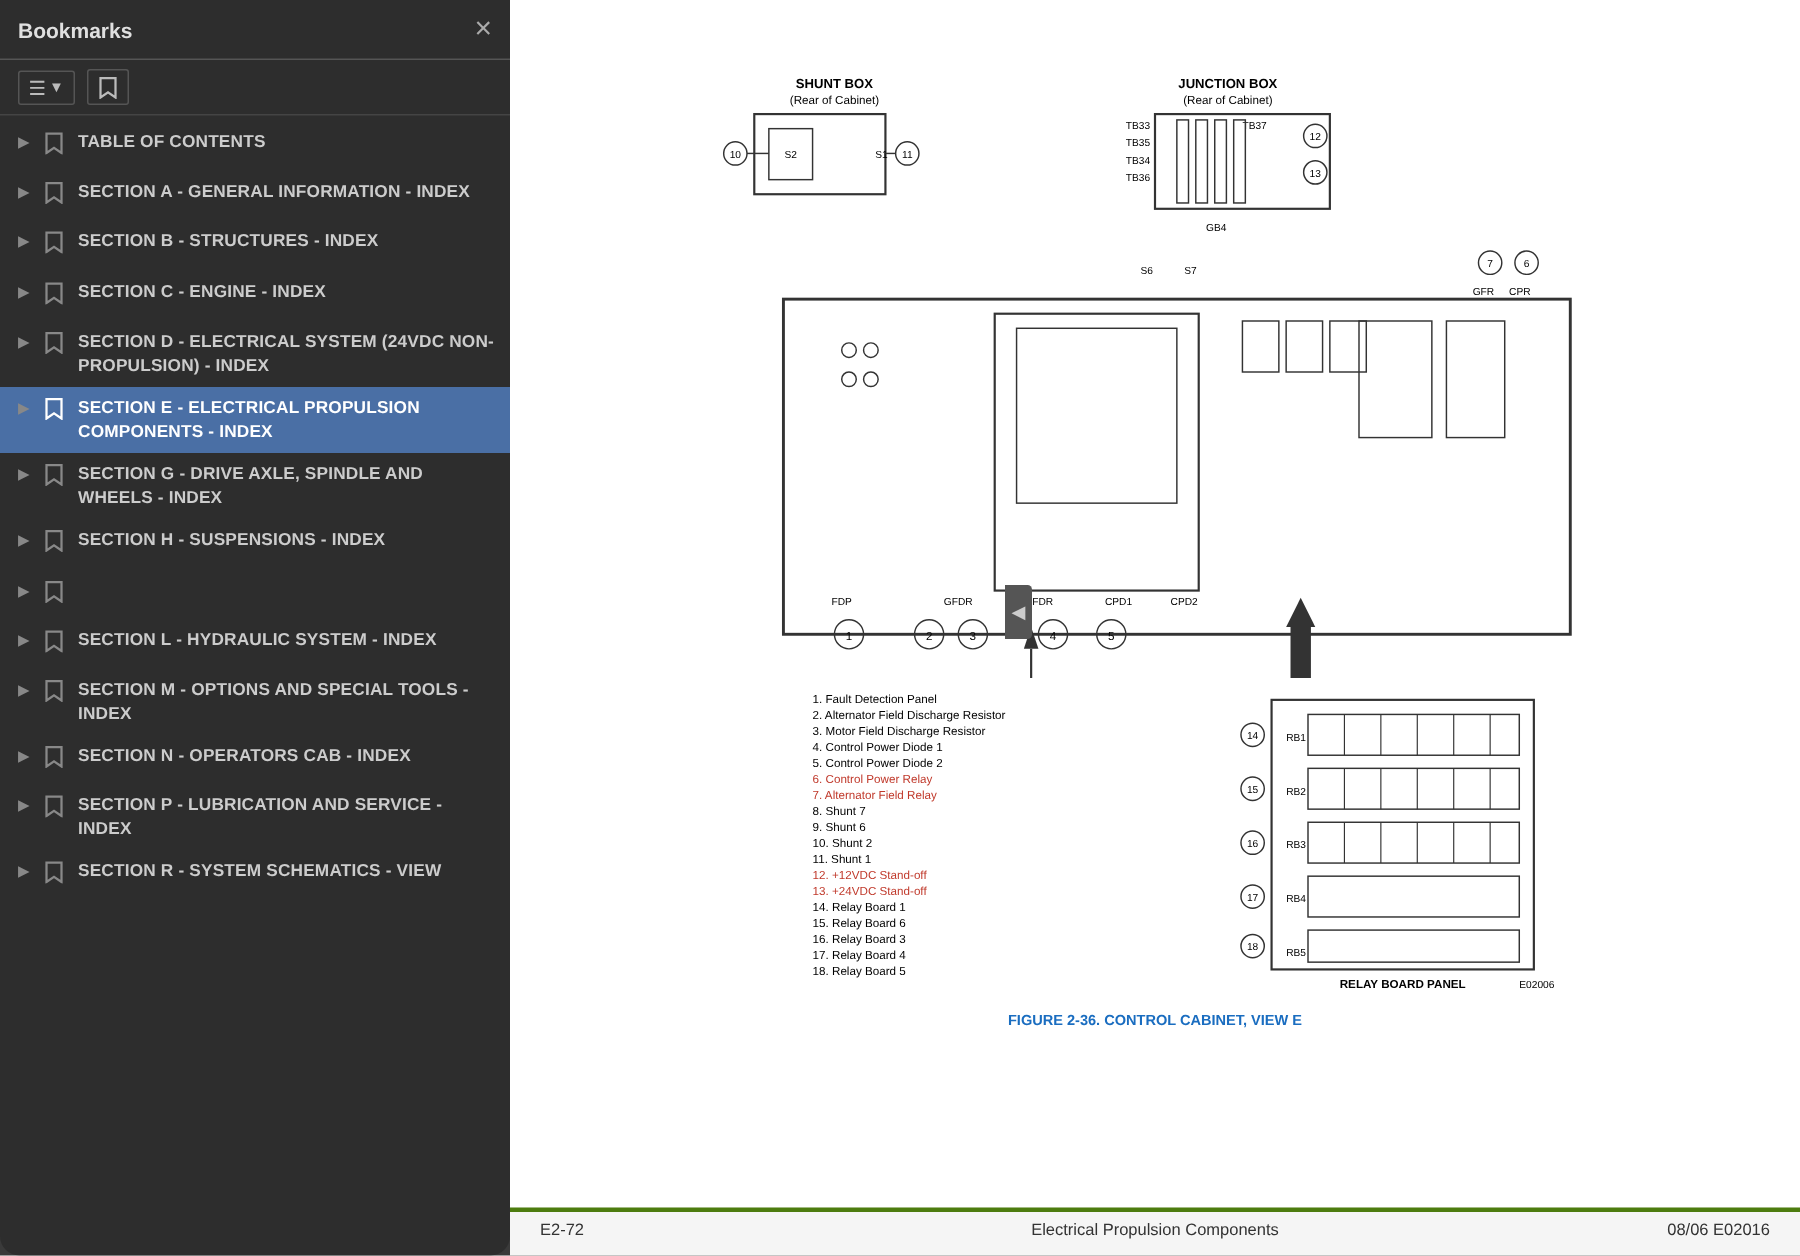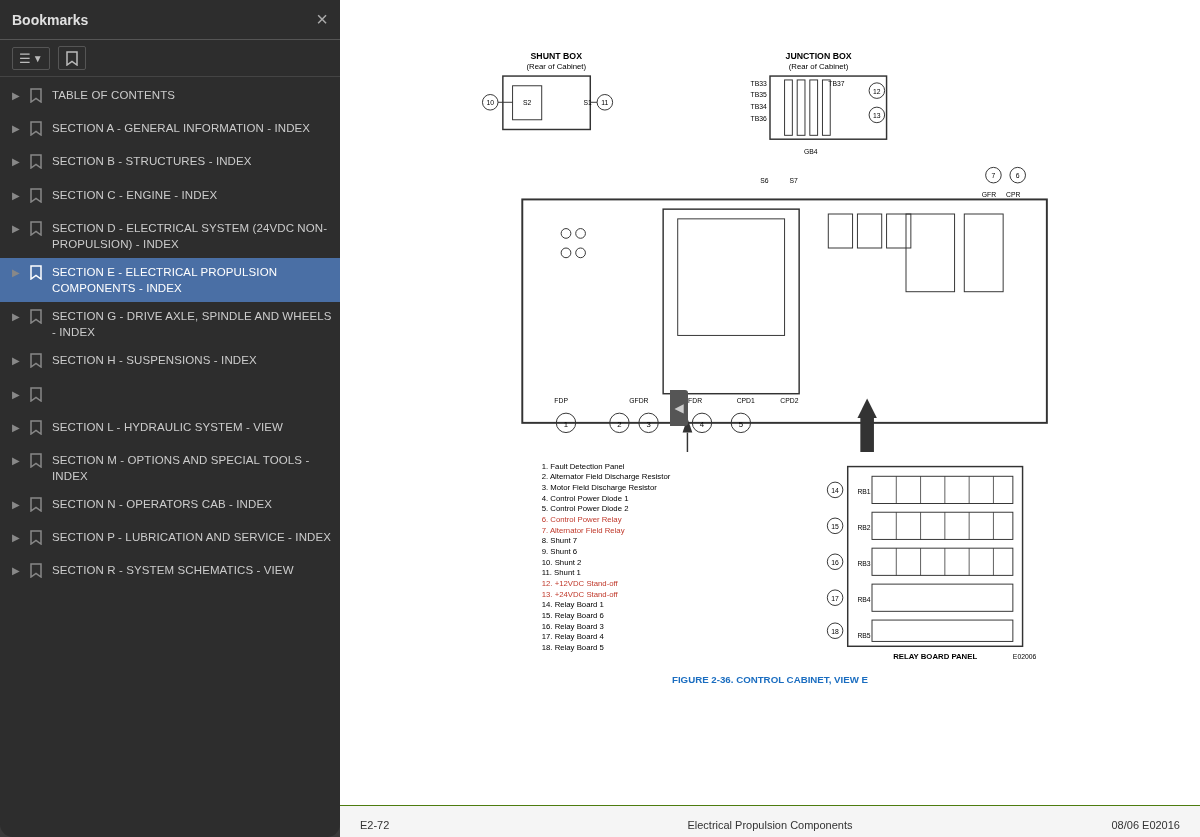--- a/index.html
+++ b/index.html
@@ -103,21 +103,21 @@
       min-width: 16px;
       font-size: 13px;
       color: #888;
       margin-right: 6px;
       margin-top: 1px;
     }
 
     .bookmark-text {
       flex: 1;
       font-size: 11.5px;
-      font-weight: 400;
+      font-weight: 700;
       letter-spacing: 0.01em;
     }
 
     
     #sidebar-collapse-btn {
       position: absolute;
       left: 330px;
       top: 390px;
       width: 18px;
       height: 36px;
@@ -158,25 +158,25 @@
       align-items: center;
       justify-content: flex-start;
     }
 
     #diagram-svg {
       width: 100%;
       max-height: 680px;
     }
 
     #page-footer {
-      border-top: 1px solid #4d7c0f;
+      border-top: 3px solid #4d7c0f;
       padding: 6px 20px;
       display: flex;
       justify-content: space-between;
-      align-items: flex-end;
+      align-items: flex-start;
       font-size: 11px;
       color: #333;
       background: #f5f5f5;
       min-height: 32px;
     }
 
     .footer-section {
       flex: 1;
       text-align: center;
     }
@@ -263,21 +263,21 @@
         <span class="expand-arrow">▶</span>
         <span class="bookmark-icon"><svg width="12" height="15" viewBox="0 0 12 15" fill="none" stroke="#888" stroke-width="1.5">
             <path d="M1 1h10v13l-5-3.5L1 14V1z"></path>
           </svg></span>
       </div>
       <div class="bookmark-item">
         <span class="expand-arrow">▶</span>
         <span class="bookmark-icon"><svg width="12" height="15" viewBox="0 0 12 15" fill="none" stroke="#888" stroke-width="1.5">
             <path d="M1 1h10v13l-5-3.5L1 14V1z"></path>
           </svg></span>
-        <span class="bookmark-text">SECTION L - HYDRAULIC SYSTEM - VIEW</span>
+        <span class="bookmark-text">SECTION L - HYDRAULIC SYSTEM - INDEX</span>
       </div>
       <div class="bookmark-item">
         <span class="expand-arrow">▶</span>
         <span class="bookmark-icon"><svg width="12" height="15" viewBox="0 0 12 15" fill="none" stroke="#888" stroke-width="1.5">
             <path d="M1 1h10v13l-5-3.5L1 14V1z"></path>
           </svg></span>
         <span class="bookmark-text">SECTION M - OPTIONS AND SPECIAL TOOLS - INDEX</span>
       </div>
       <div class="bookmark-item">
         <span class="expand-arrow">▶</span>

